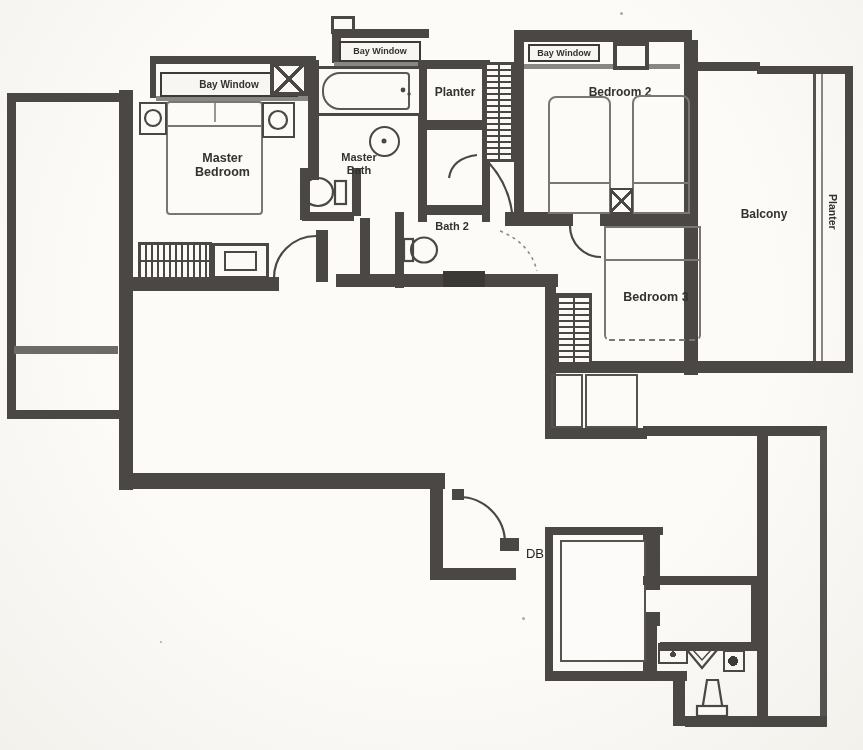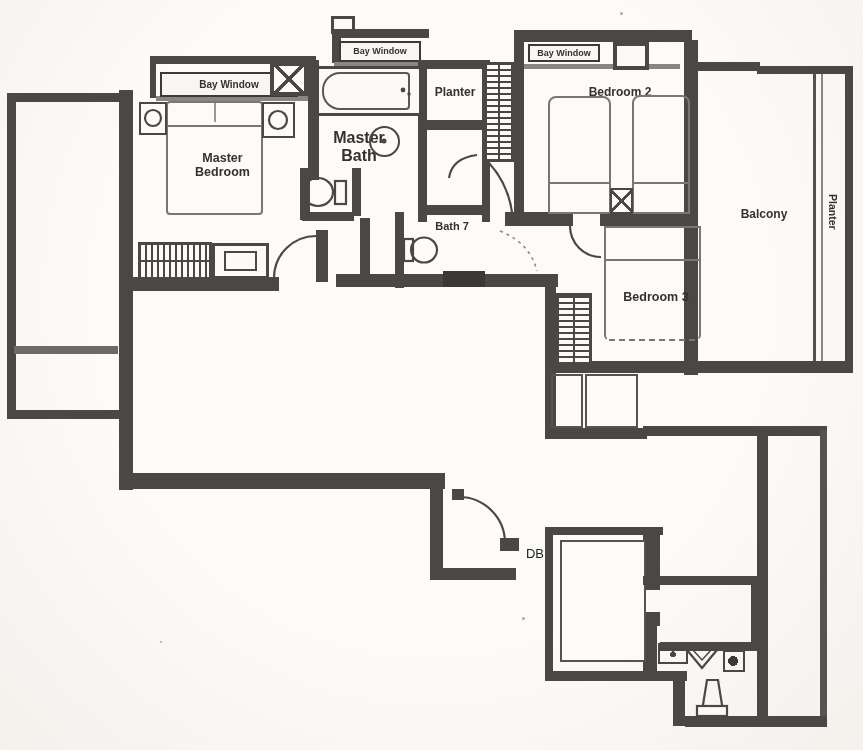--- a/index.html
+++ b/index.html
@@ -69,23 +69,23 @@
     <div class="w" style="left:418px;top:120px;width:72px;height:10px"></div>
     <div class="w" style="left:418px;top:205px;width:72px;height:10px"></div>
     <div class="w" style="left:395px;top:212px;width:9px;height:76px"></div>
     <div class="w" style="left:482px;top:60px;width:8px;height:162px"></div>
     <div class="w" style="left:336px;top:274px;width:222px;height:13px"></div>
     <div class="wd" style="left:443px;top:271px;width:42px;height:16px"></div>
     <div class="w" style="left:119px;top:277px;width:160px;height:14px"></div>
     <div class="w" style="left:316px;top:230px;width:12px;height:52px"></div>
 
     <div class="lbl" style="left:180px;top:146px;width:85px;height:38px;font-size:12.5px">Master Bedroom</div>
-    <div class="lbl" style="left:330px;top:130px;width:58px;height:34px;font-size:16px">Master Bath</div>
+    <div class="lbl" style="left:330px;top:147px;width:58px;height:34px;font-size:11px">Master Bath</div>
     <div class="lbl" style="left:420px;top:84px;width:70px;height:18px;font-size:12px">Planter</div>
-    <div class="lbl" style="left:424px;top:218px;width:56px;height:16px;font-size:11px">Bath 7</div>
+    <div class="lbl" style="left:424px;top:218px;width:56px;height:16px;font-size:11px">Bath 2</div>
 
     <div class="furn" style="left:166px;top:101px;width:97px;height:114px;border-radius:4px;
                 background:linear-gradient(#7a7772,#7a7772) 0 22px/100% 2px no-repeat"></div>
     <div class="furn" style="left:139px;top:102px;width:28px;height:33px;border-color:#4a4744"></div>
     <div class="furn" style="left:262px;top:102px;width:33px;height:36px;border-color:#4a4744"></div>
     <div class="furn3 hatchV" style="left:138px;top:242px;width:74px;height:38px"></div>
     <div class="furn3" style="left:212px;top:243px;width:57px;height:36px"></div>
     <div class="furn" style="left:224px;top:251px;width:33px;height:20px;border-color:#4a4744"></div>
 
     <div class="furn3" style="left:316px;top:66px;width:106px;height:50px"></div>

